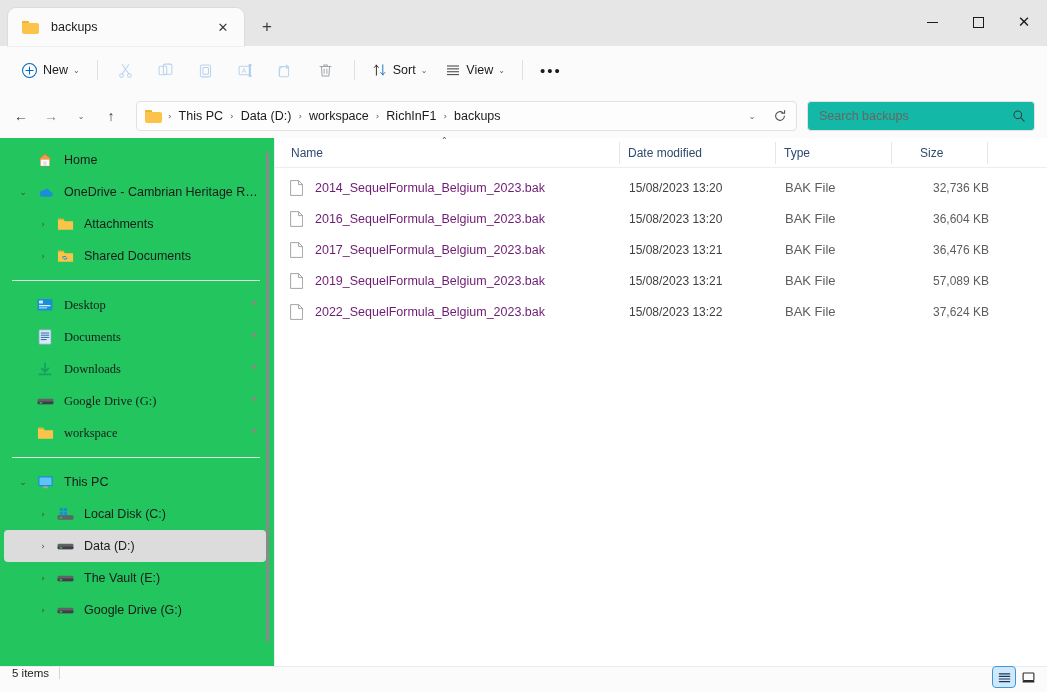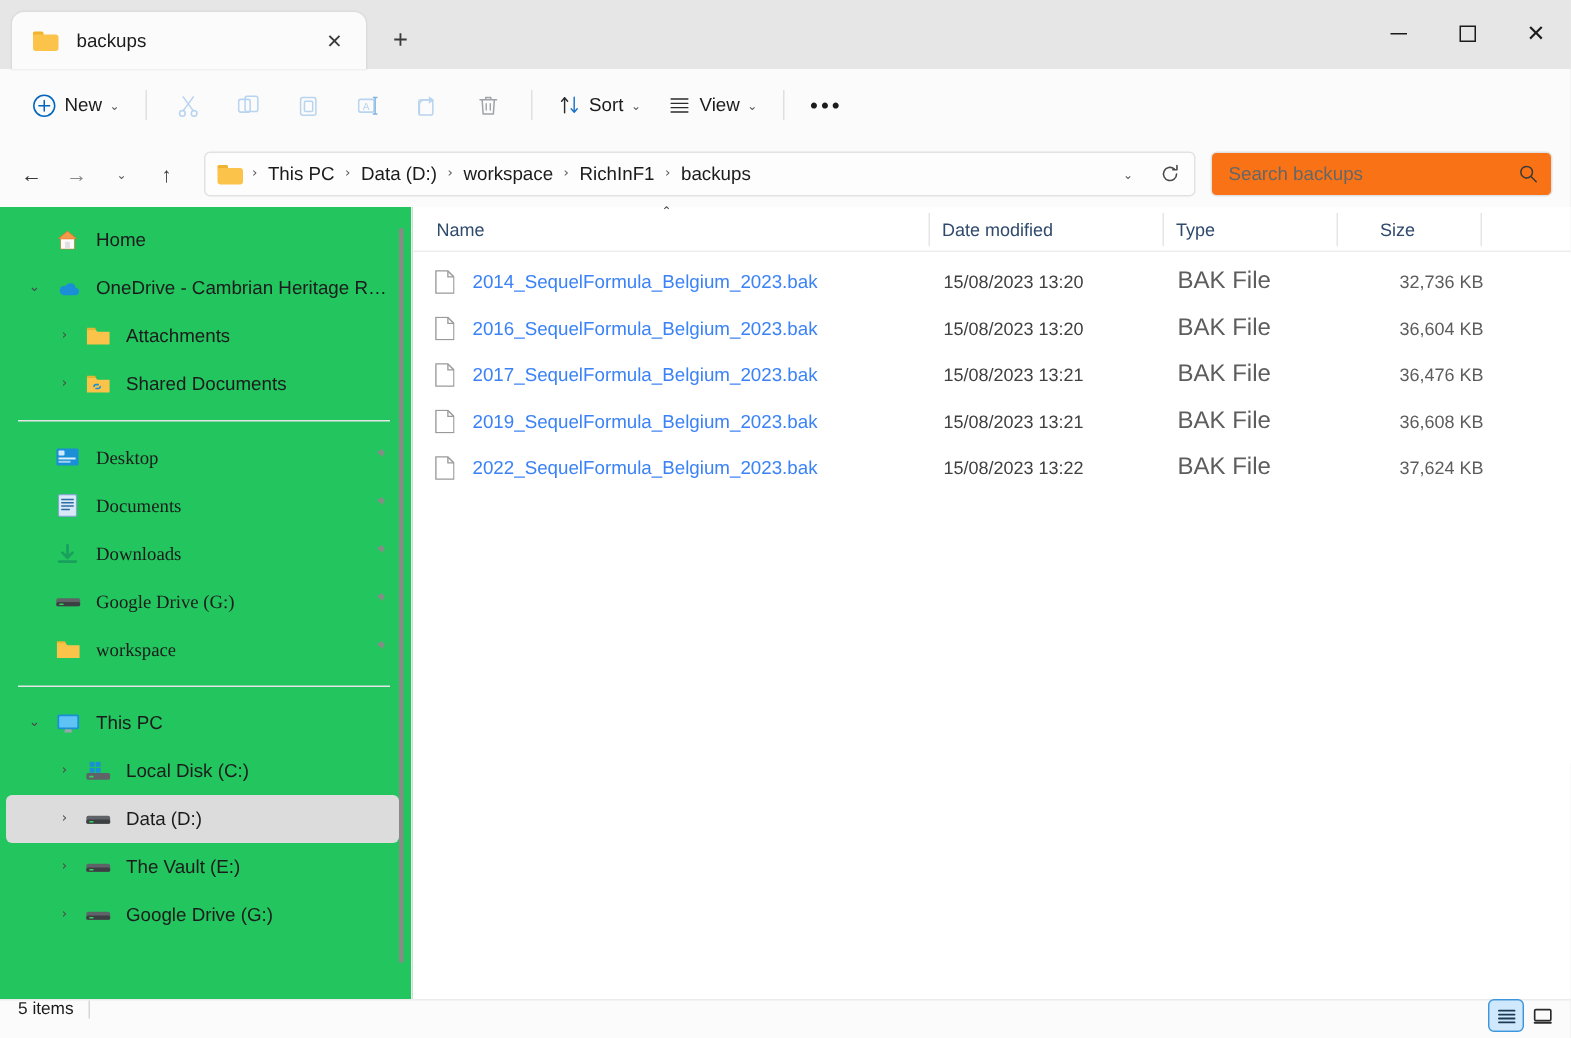--- a/index.html
+++ b/index.html
@@ -122,21 +122,21 @@
     white-space: nowrap;
   }
   .crumb-sep { font-size: 9px; color: #555; padding: 0 2px; font-family: "DejaVu Sans", sans-serif; }
   .addr-right { display: flex; align-items: center; margin-left: auto; }
   .addr-icon-btn {
     width: 28px; height: 26px; border-radius: 4px;
     display: flex; align-items: center; justify-content: center;
     color: #5a5a5a; font-size: 11px;
   }
   .searchbox {
-    width: 228px; height: 30px; background: #f97316;
+    width: 228px; height: 30px; background: #14b8a6;
     border: 1px solid #e2e2e2; border-radius: 4px;
     display: flex; align-items: center; padding: 0 8px 0 11px;
     flex: 0 0 auto;
   }
   .searchbox input {
     flex: 1 1 auto; border: none; outline: none; background: transparent;
     font-family: "Liberation Sans", sans-serif; font-size: 12.5px; color: #1b1b1b;
   }
   .searchbox input::placeholder { color: #666; }
 
@@ -201,23 +201,23 @@
     position: absolute; left: 158px; top: -6px;
     font-size: 8px; color: #4a4a4a; font-family: "DejaVu Sans", sans-serif;
   }
 
   .filerows { flex: 1 1 auto; overflow: hidden; padding-top: 4px; }
   .filerow {
     height: 31px; display: flex; align-items: center;
     padding-left: 8px; margin: 0 6px 0 2px; border-radius: 4px;
   }
   .fr-icon { width: 22px; flex: 0 0 22px; display: flex; align-items: center; justify-content: center; margin-right: 8px; }
-  .fr-name { width: 306px; flex: 0 0 306px; font-size: 12.5px; color: #3b82f6; white-space: nowrap; overflow: hidden; text-overflow: ellipsis; }
+  .fr-name { width: 306px; flex: 0 0 306px; font-size: 12.5px; color: #701a75; white-space: nowrap; overflow: hidden; text-overflow: ellipsis; }
   .fr-date { width: 156px; flex: 0 0 156px; font-size: 12px; color: #404040; padding-left: 8px; }
-  .fr-type { width: 116px; flex: 0 0 116px; font-size: 16px; color: #5d5d5d; padding-left: 8px; }
+  .fr-type { width: 116px; flex: 0 0 116px; font-size: 13px; color: #5d5d5d; padding-left: 8px; }
   .fr-size { width: 96px; flex: 0 0 96px; font-size: 12px; color: #5d5d5d; text-align: right; }
 
   
   .statusbar {
     height: 26px; flex: 0 0 auto;
     background: #fbfbfb; border-top: 1px solid #ececec;
     display: flex; align-items: flex-start; padding: 0 8px 0 12px;
   }
   .status-text { font-size: 11.5px; color: #1b1b1b; padding-right: 10px; border-right: 1px solid #d6d6d6; }
   .viewtoggles { margin-left: auto; display: flex; gap: 2px; }
@@ -651,21 +651,21 @@
         <div class="filerow">
           <span class="fr-icon">
             <svg width="13" height="16" viewBox="0 0 13 16">
               <path d="M0.6 0.6h8l4 4v10.8H0.6z" fill="#ffffff" stroke="#9a9a9a" stroke-width="0.9"></path>
               <path d="M8.6 0.6v4h4" fill="none" stroke="#9a9a9a" stroke-width="0.9"></path>
             </svg>
           </span>
           <span class="fr-name">2019_SequelFormula_Belgium_2023.bak</span>
           <span class="fr-date">15/08/2023 13:21</span>
           <span class="fr-type">BAK File</span>
-          <span class="fr-size">36,608 KB</span>
+          <span class="fr-size">57,089 KB</span>
         </div>
 
         <div class="filerow">
           <span class="fr-icon">
             <svg width="13" height="16" viewBox="0 0 13 16">
               <path d="M0.6 0.6h8l4 4v10.8H0.6z" fill="#ffffff" stroke="#9a9a9a" stroke-width="0.9"></path>
               <path d="M8.6 0.6v4h4" fill="none" stroke="#9a9a9a" stroke-width="0.9"></path>
             </svg>
           </span>
           <span class="fr-name">2022_SequelFormula_Belgium_2023.bak</span>

